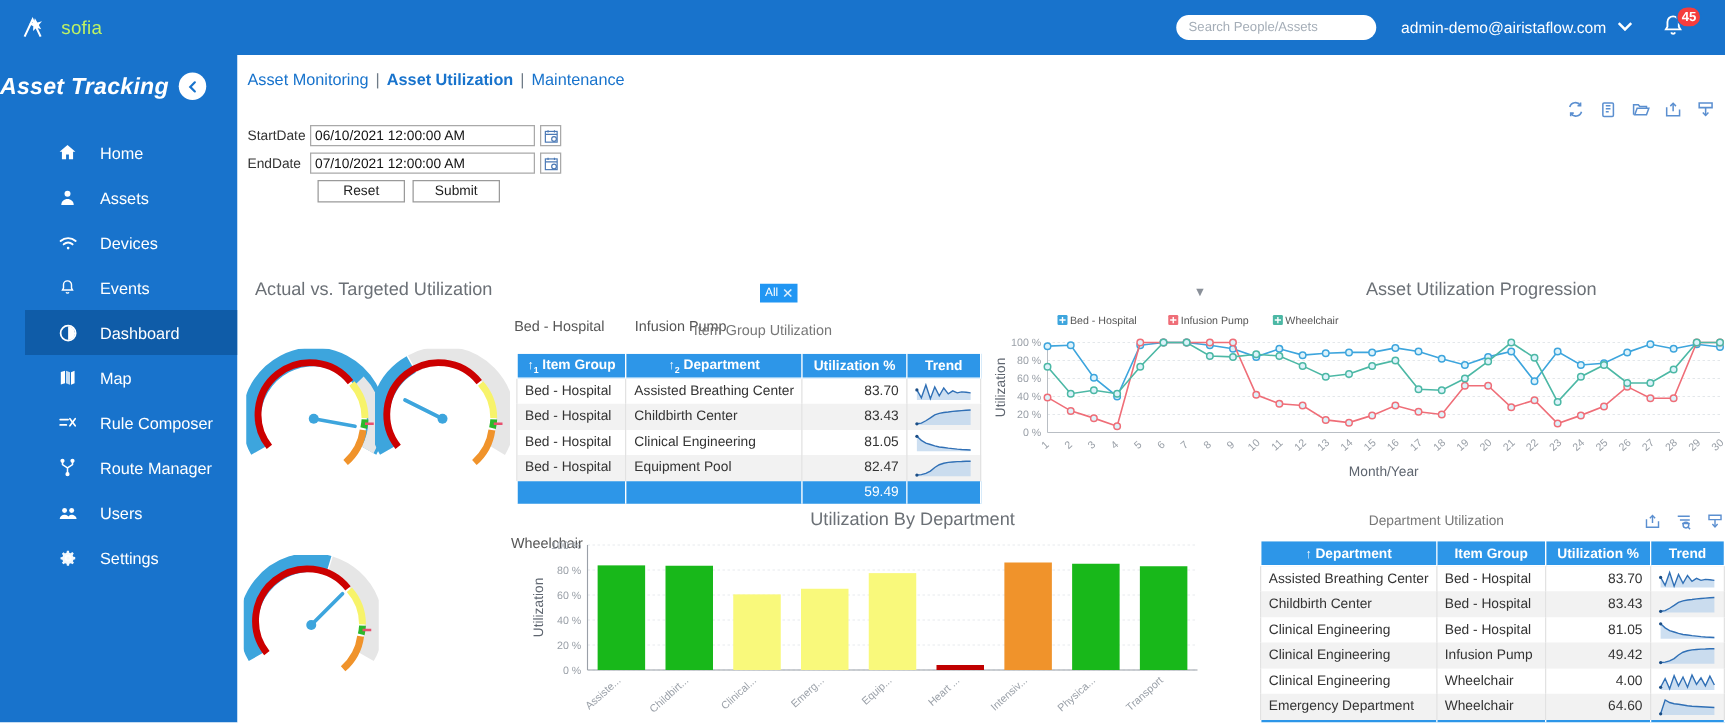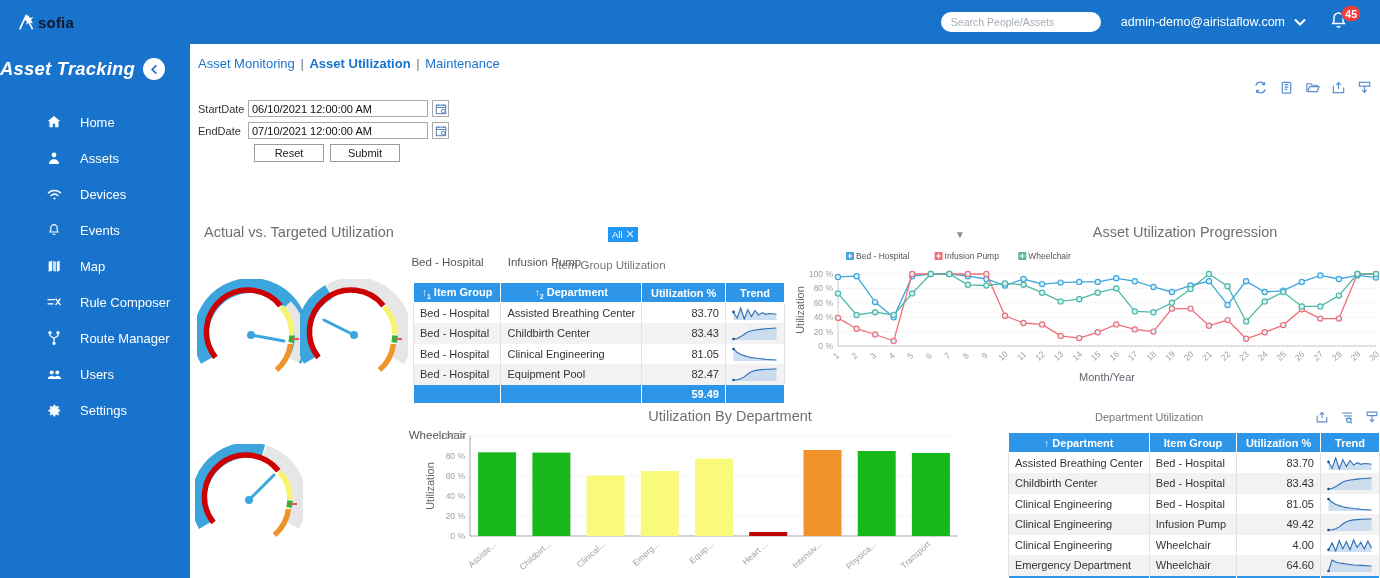--- a/index.html
+++ b/index.html
@@ -12,22 +12,22 @@
   body { position: relative; }
 
   
   .topbar {
     position: absolute; left: 0; top: 0; width: 1380px; height: 44px;
     background: #1873cc;
     display: flex; align-items: center;
   }
   .brand-logo { margin-left: 16px; width: 22px; height: 22px; color:#fff; }
   .brand-name {
-    color: #0f172a; font-size: 15px; font-weight: bold;
-    letter-spacing: .2px;
+    color: #bef264; font-size: 15px; font-weight: normal;
+    margin-left: 11px; letter-spacing: .2px;
   }
   .top-right { margin-left: auto; display: flex; align-items: center; padding-right: 28px; }
   .search-box {
     width: 160px; height: 20px; border-radius: 10px; border: none;
     background: #fff; font-size: 10.5px; color: #9aa3ad;
     padding: 0 10px; outline: none;
     font-family: "Liberation Sans", sans-serif;
   }
   .search-box::placeholder { color: #a4adb7; }
   .user-email { color: #fff; font-size: 12.5px; margin-left: 20px; }
@@ -142,21 +142,21 @@
     background: #2d96e8; color: #fff; font-weight: bold; font-size: 11px;
     height: 20px; border: 1px solid #fff; padding: 0 6px; white-space: nowrap;
   }
   .tbl td {
     height: 20.5px; border-left: 1px solid #e2e2e2; border-right: 1px solid #e2e2e2;
     padding: 0 6px; color: #333; white-space: nowrap; background: #fff;
   }
   .tbl tr.alt td { background: #f2f2f2; }
   .tbl td.num { text-align: right; }
   .tbl tr.total td {
-    background: #2d96e8; color: #fff; font-weight: bold; height: 18px;
+    background: #2d96e8; color: #fff; font-weight: normal; height: 18px;
     border-left: 1px solid #fff; border-right: 1px solid #fff;
   }
   .sort-ico { font-size: 10px; margin-right: 3px; }
   .sort-ico sub { font-size: 7px; }
   .spark { width: 46px; height: 16px; display:block; }
 
   .tbl-tools { position: absolute; display: flex; gap: 10px; }
 
   
   .axis-title { fill: #5f6670; font-size: 11px; font-family: "Liberation Sans", sans-serif; }
@@ -239,20 +239,29 @@
     <div class="nav-item">
       <span class="nav-ico">
         <svg viewBox="0 0 24 24" width="16" height="16" fill="none" stroke="#fff" stroke-width="1.7">
           <path d="M12 4a4.8 4.8 0 0 0-4.8 4.8v4l-1.2 2.2h12L16.8 12.8v-4A4.8 4.8 0 0 0 12 4z"></path>
             <path d="M10.4 17.6a1.7 1.7 0 0 0 3.2 0"></path>
         </svg>
       </span>
       <span>Events</span>
     </div>
 
+    <div class="nav-item active">
+      <span class="nav-ico">
+        <svg viewBox="0 0 24 24" width="17" height="17">
+            <circle cx="12" cy="12" r="8.5" fill="none" stroke="#fff" stroke-width="2"></circle>
+            <path d="M12 4.2A7.8 7.8 0 0 1 12 19.8z" fill="#fff"></path>
+          </svg>
+      </span>
+      <span>Dashboard</span>
+    </div>
 
 
     <div class="nav-item">
       <span class="nav-ico">
         <svg viewBox="0 0 24 24" width="16" height="16" fill="#fff">
             <path d="M4 5.5 9 4v15l-5 1.5z"></path>
             <path d="M10.2 4 15 5.6v15L10.2 19z" opacity=".75"></path>
             <path d="M16.2 5.6 20.5 4v15l-4.3 1.6z"></path>
           </svg>
       </span>

